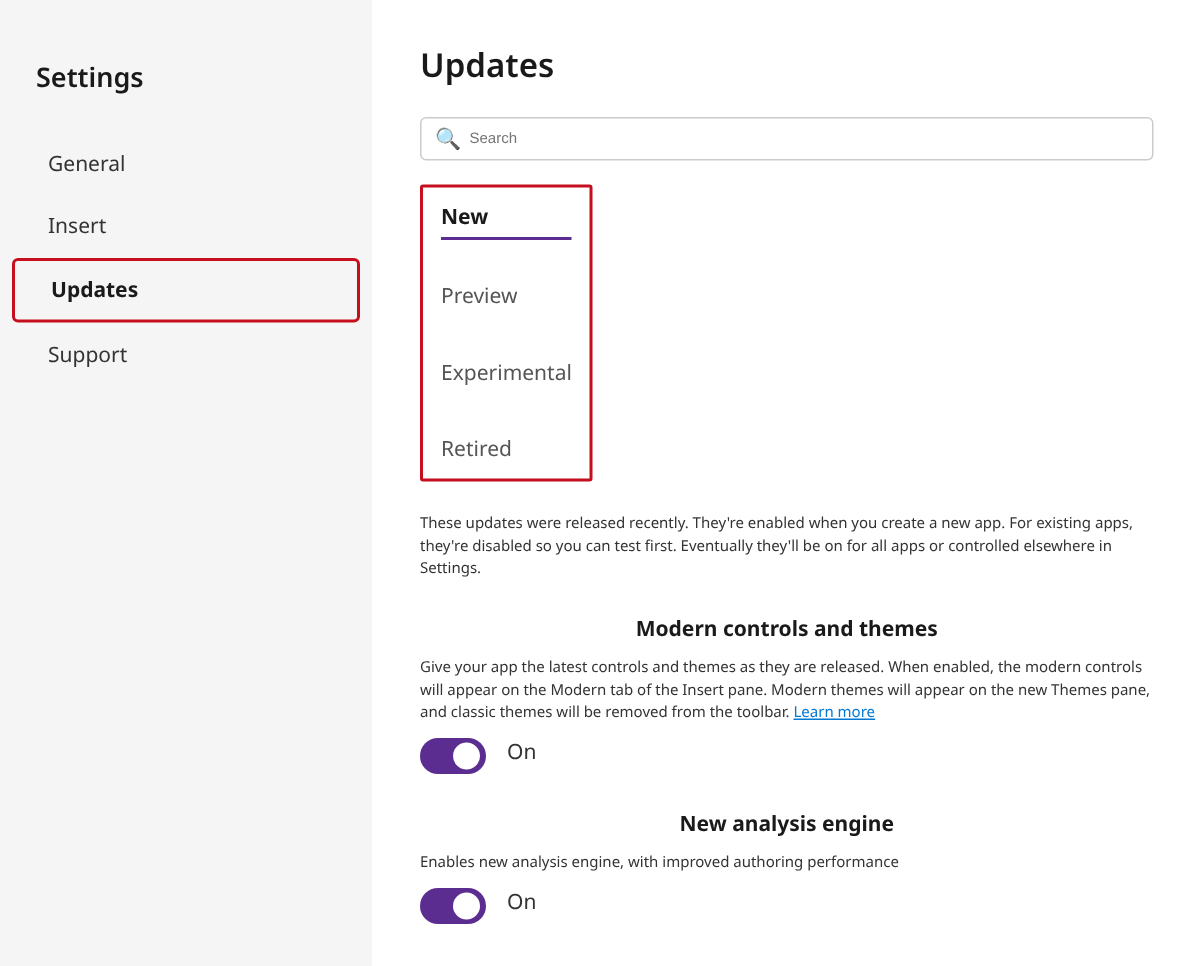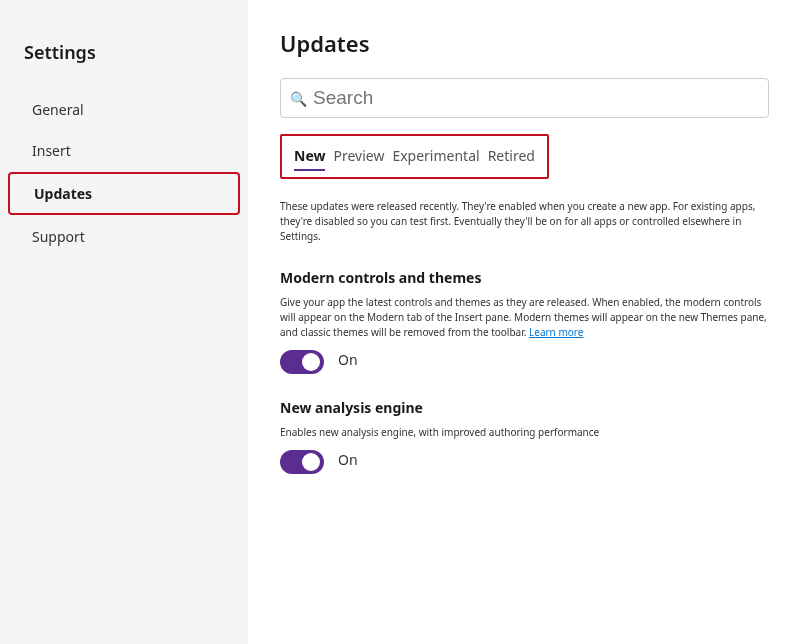--- a/index.html
+++ b/index.html
@@ -69,35 +69,36 @@
       transform: translateY(-50%);
       color: #666;
       font-size: 14px;
     }
     .search-input {
       width: 100%;
       max-width: 490px;
       padding: 8px 12px 8px 32px;
       border: 1px solid #ccc;
       border-radius: 4px;
-      font-size: 19px;
+      font-size: 10px;
       color: #666;
       outline: none;
       background: #fff;
     }
 
     
     .tabs-container {
       display: flex;
       border: 2px solid #c50f1f;
       border-radius: 2px;
       width: fit-content;
       margin-bottom: 20px;
       padding: 6px 12px;
-      gap: 8px;
+      gap: 24px;
+      flex-direction: column;
     }
     .tab {
       font-size: 14px;
       color: #555;
       cursor: pointer;
       padding: 4px 0;
       white-space: nowrap;
     }
     .tab.active {
       font-weight: 700;
@@ -116,20 +117,21 @@
 
     
     .feature-section {
       margin-bottom: 24px;
     }
     .feature-title {
       font-size: 14px;
       font-weight: 700;
       color: #1a1a1a;
       margin-bottom: 8px;
+      text-align: center;
     }
     .feature-desc {
       font-size: 10px;
       color: #333;
       line-height: 1.5;
       max-width: 490px;
       margin-bottom: 10px;
     }
     .learn-more {
       color: #0078d4;

